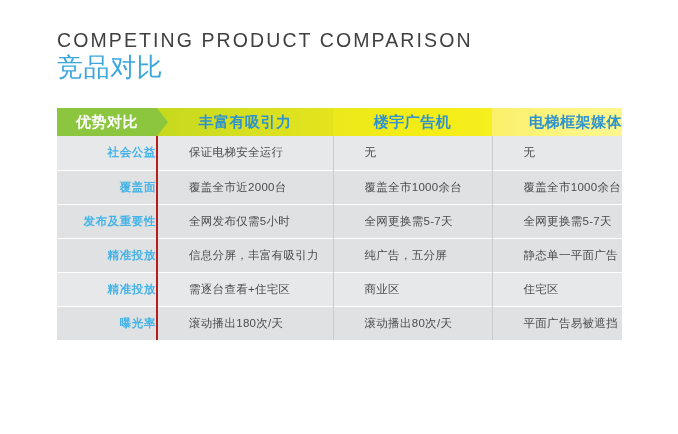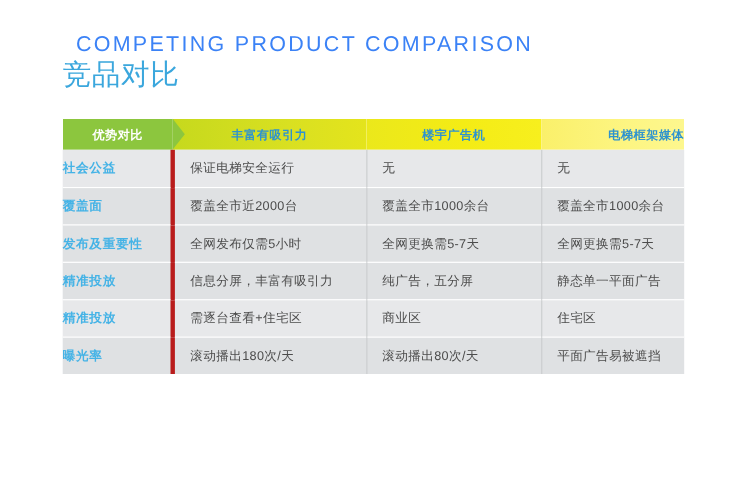--- a/index.html
+++ b/index.html
@@ -17,25 +17,24 @@
 
   
   #title-block {
     position: absolute;
     left: 57px;
     top: 27px;
   }
   #title-en {
     font-size: 19.5px;
     letter-spacing: 2.1px;
-    color: #3b82f6;
+    color: #404040;
     font-weight: 400;
     line-height: 26px;
     white-space: nowrap;
-    margin-left: 12px;
   }
   #title-zh {
     font-size: 26px;
     color: #3ba7dd;
     font-weight: 400;
     line-height: 30px;
     letter-spacing: 0.5px;
     white-space: nowrap;
     margin-top: -1px;
   }
@@ -53,21 +52,21 @@
   #comparison-table col.c2 { width: 176px; }
   #comparison-table col.c3 { width: 159px; }
   #comparison-table col.c4 { width: 130px; }
 
   
   thead tr { height: 28px; }
   thead th {
     padding: 0;
     margin: 0;
     font-weight: bold;
-    font-size: 11px;
+    font-size: 15px;
     color: #2e93cf;
     text-align: center;
     vertical-align: middle;
     position: relative;
     white-space: nowrap;
     letter-spacing: 0.5px;
   }
   th.h1 {
     background: #8cc63e;
     color: #ffffff;
@@ -102,28 +101,28 @@
     color: #4c4c4c;
     vertical-align: middle;
     border-top: 1px solid #ffffff;
     border-right: 1px solid #c9cbcc;
     background: #e7e8ea;
     letter-spacing: 0.3px;
   }
   tbody td.label-cell {
     color: #45b3e6;
     font-weight: bold;
-    text-align: left;
+    text-align: right;
     background: #e7e8ea;
-    border-right: 4px solid #b91c1c;
+    border-right: 2px solid #b91c1c;
     letter-spacing: 0.6px;
   }
   tbody td.value-cell {
     text-align: left;
-    padding-left: 14px;
+    padding-left: 31px;
   }
   tbody tr.alt td { background: #dfe1e3; }
   tbody tr:first-child td { border-top: none; }
   tbody td:last-child { border-right: none; }
 </style>
 </head>
 <body>
 
 <div id="title-block">
   <div id="title-en">COMPETING PRODUCT COMPARISON</div>

